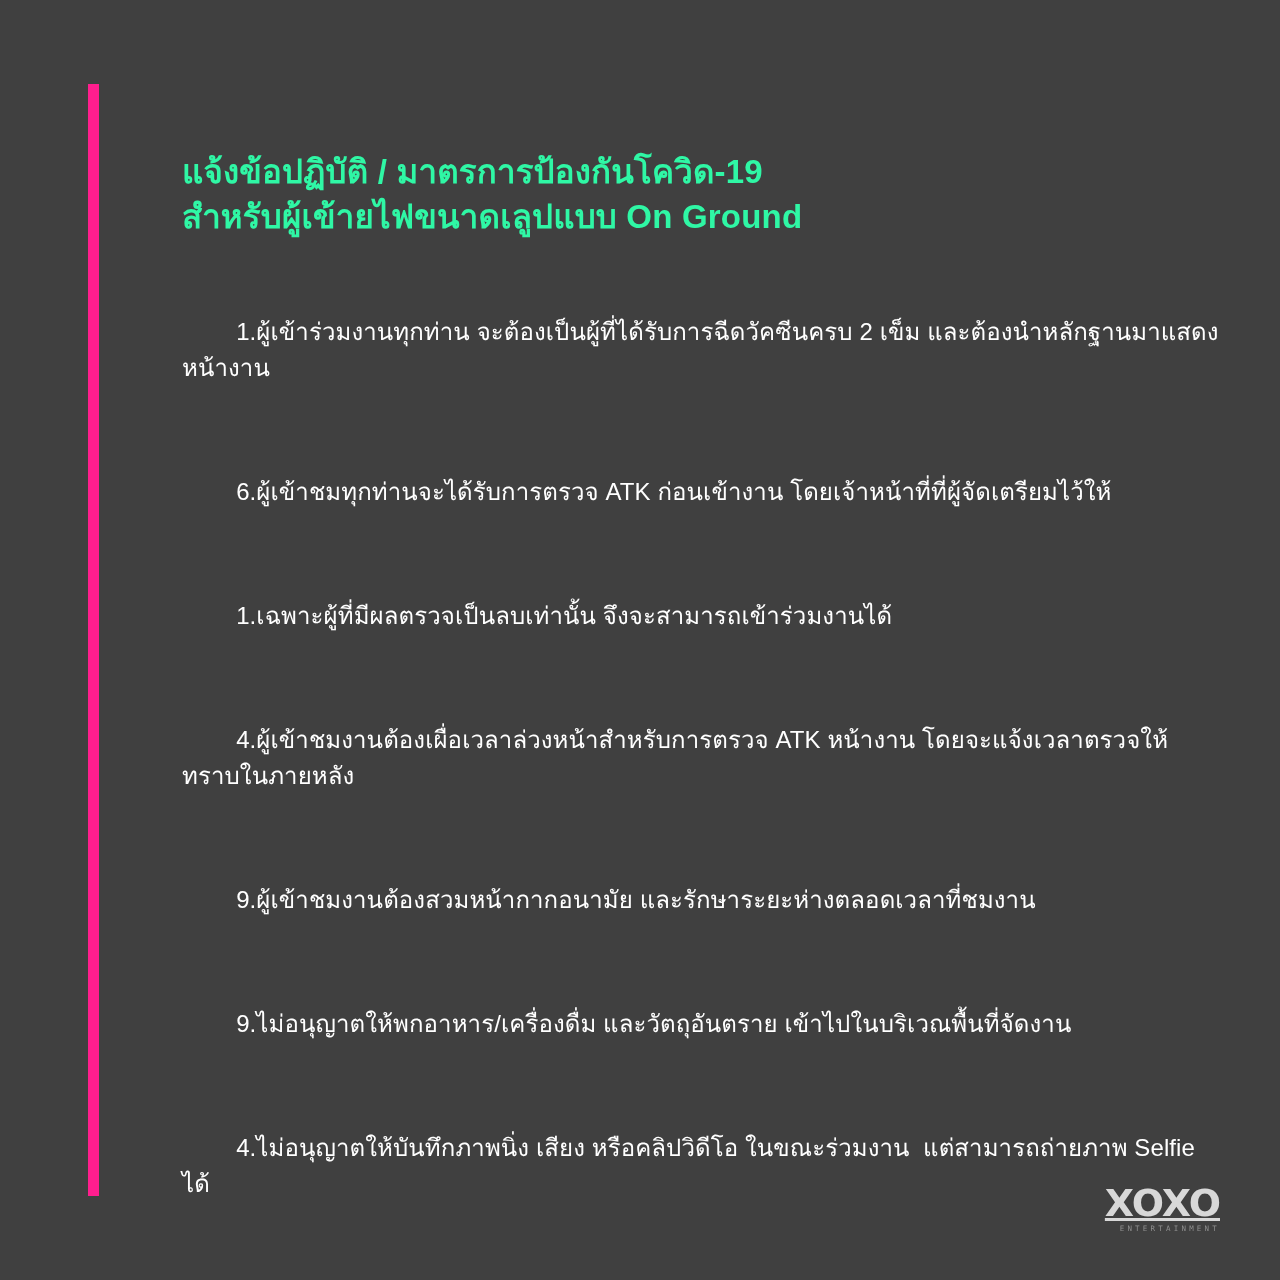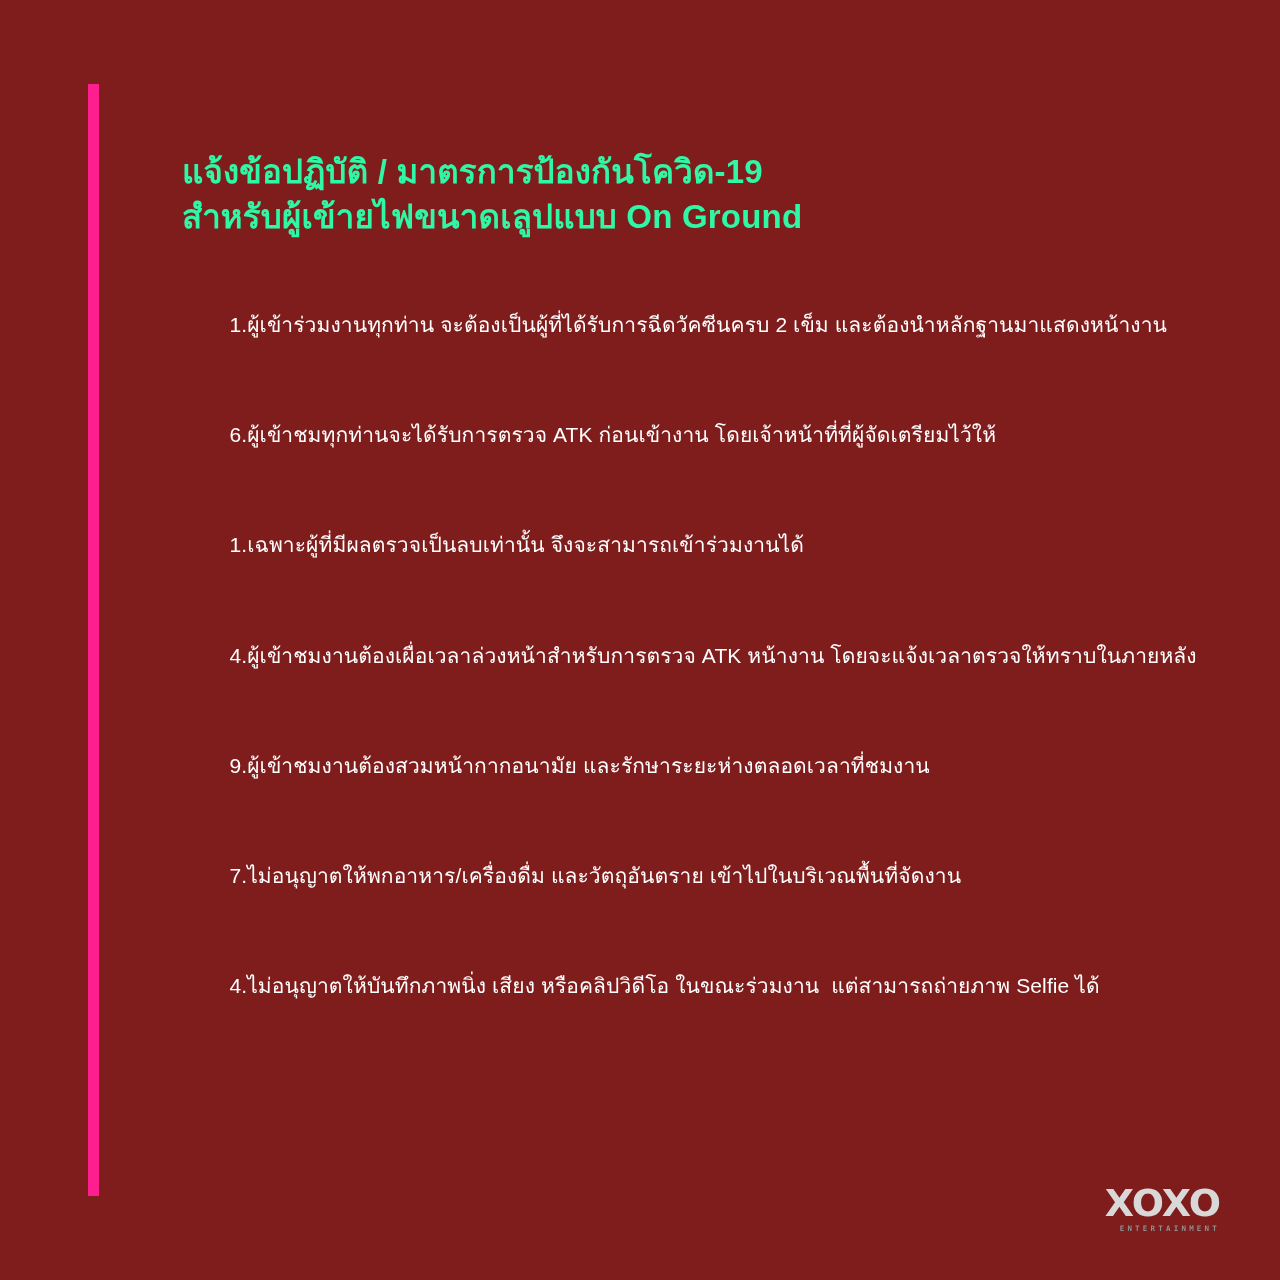--- a/index.html
+++ b/index.html
@@ -12,21 +12,21 @@
     height: 1280px;
     position: relative;
     overflow: hidden;
     font-family: "Liberation Sans", "DejaVu Sans", sans-serif;
     color: #ffffff;
   }
 
   .poster {
     position: absolute;
     inset: 0;
-    background: #7f1d1d;
+    background: #404040;
   }
 
   
   .accent-bar {
     position: absolute;
     left: 88px;
     top: 84px;
     width: 11px;
     height: 1112px;
     background: #ff1e8e;
@@ -46,21 +46,21 @@
     line-height: 1.35;
     letter-spacing: 0.2px;
     margin: 0;
   }
   .heading .line2 { display: block; }
 
   .rules {
     margin-top: 38px;
   }
   .rule {
-    font-size: 21px;
+    font-size: 24px;
     line-height: 1.52;
     color: #ffffff;
     margin-bottom: 14.5px;
     white-space: pre-wrap;
     letter-spacing: 0.1px;
   }
 
   
   .logo {
     position: absolute;
@@ -68,28 +68,28 @@
     bottom: 48px;
     text-align: right;
     line-height: 1;
   }
   .logo-mark {
     font-size: 38px;
     font-weight: bold;
     letter-spacing: -1px;
     color: #d8d8d8;
     font-family: "DejaVu Sans", sans-serif;
+    text-decoration: underline;
   }
   .logo-sub {
     font-size: 7.5px;
     letter-spacing: 3.2px;
     color: #8f8f8f;
     margin-top: 3px;
     font-family: "DejaVu Sans Mono", monospace;
-    font-weight: bold;
   }
 </style>
 </head>
 <body>
 
 <div class="poster">
 
   <div class="accent-bar"></div>
 
   <div class="content">
@@ -109,21 +109,21 @@
       <div class="rule">
         <span>1.เฉพาะผู้ที่มีผลตรวจเป็นลบเท่านั้น จึงจะสามารถเข้าร่วมงานได้</span>
       </div>
       <div class="rule">
         <span>4.ผู้เข้าชมงานต้องเผื่อเวลาล่วงหน้าสำหรับการตรวจ ATK หน้างาน โดยจะแจ้งเวลาตรวจให้ทราบในภายหลัง</span>
       </div>
       <div class="rule">
         <span>9.ผู้เข้าชมงานต้องสวมหน้ากากอนามัย และรักษาระยะห่างตลอดเวลาที่ชมงาน</span>
       </div>
       <div class="rule">
-        <span>7.ไม่อนุญาตให้พกอาหาร/เครื่องดื่ม และวัตถุอันตราย เข้าไปในบริเวณพื้นที่จัดงาน</span>
+        <span>9.ไม่อนุญาตให้พกอาหาร/เครื่องดื่ม และวัตถุอันตราย เข้าไปในบริเวณพื้นที่จัดงาน</span>
       </div>
       <div class="rule">
         <span>4.ไม่อนุญาตให้บันทึกภาพนิ่ง เสียง หรือคลิปวิดีโอ ในขณะร่วมงาน  แต่สามารถถ่ายภาพ Selfie ได้</span>
         
       </div>
 
     </div>
 
   </div>
 

